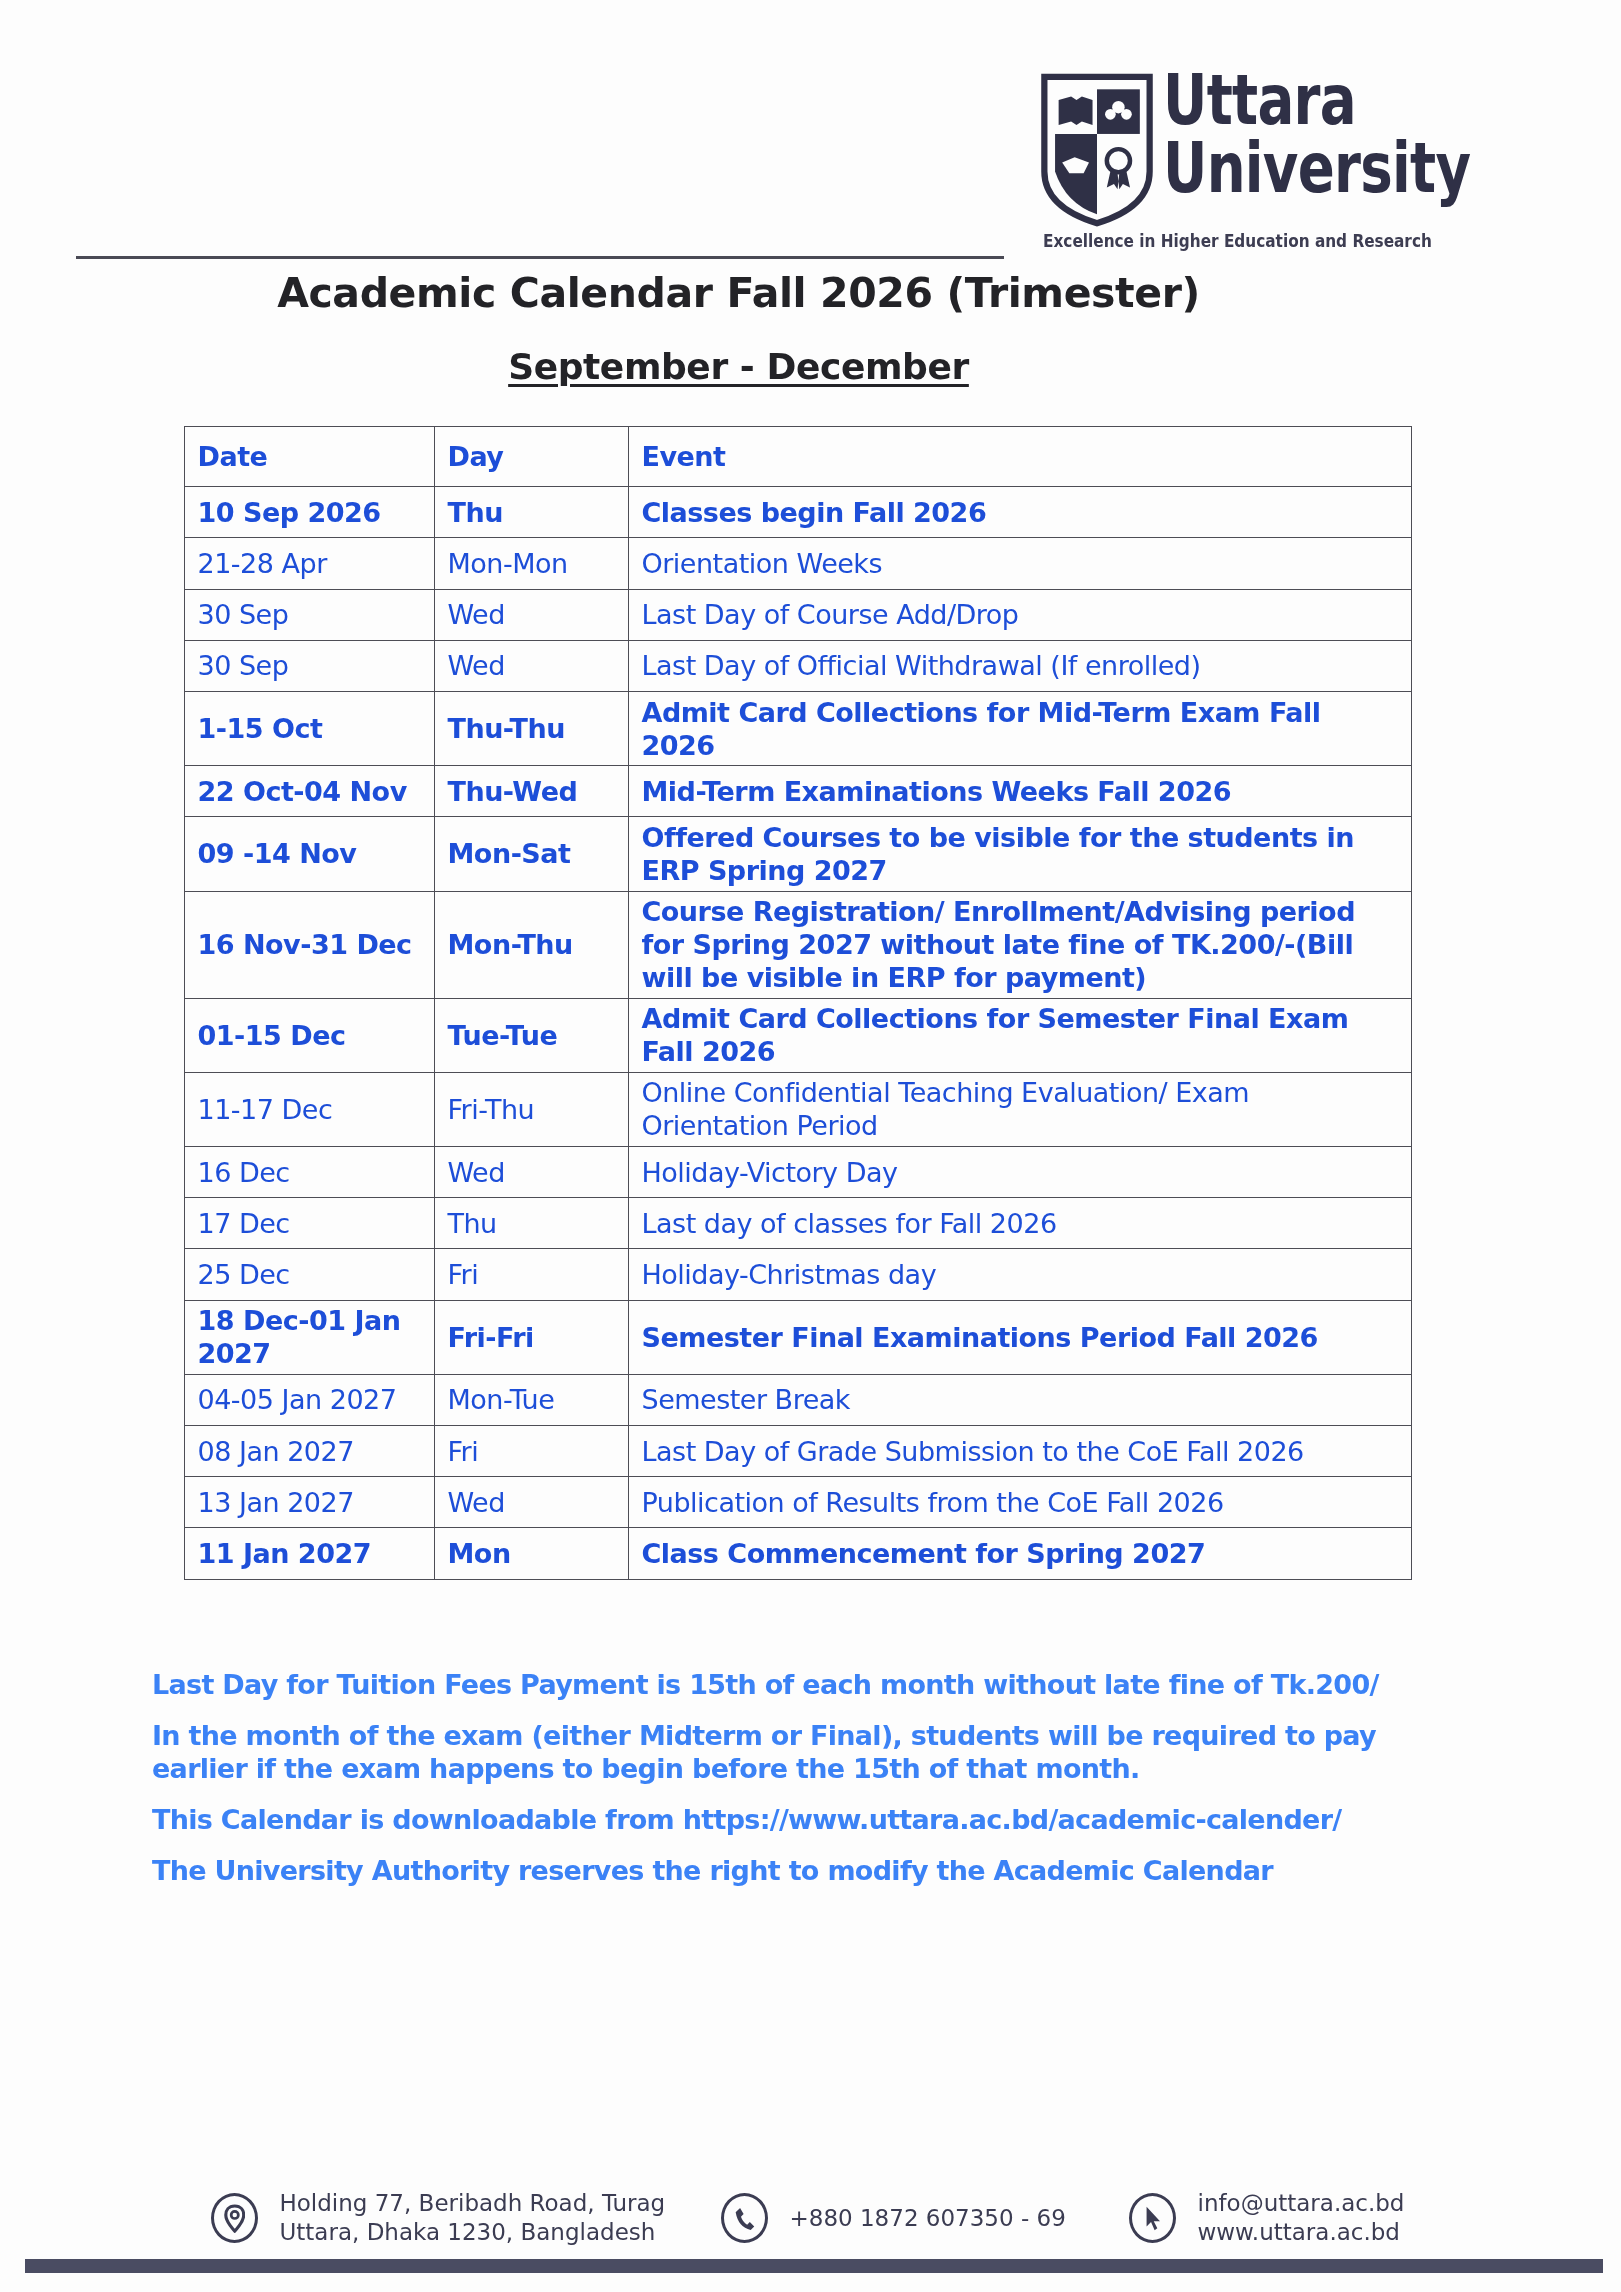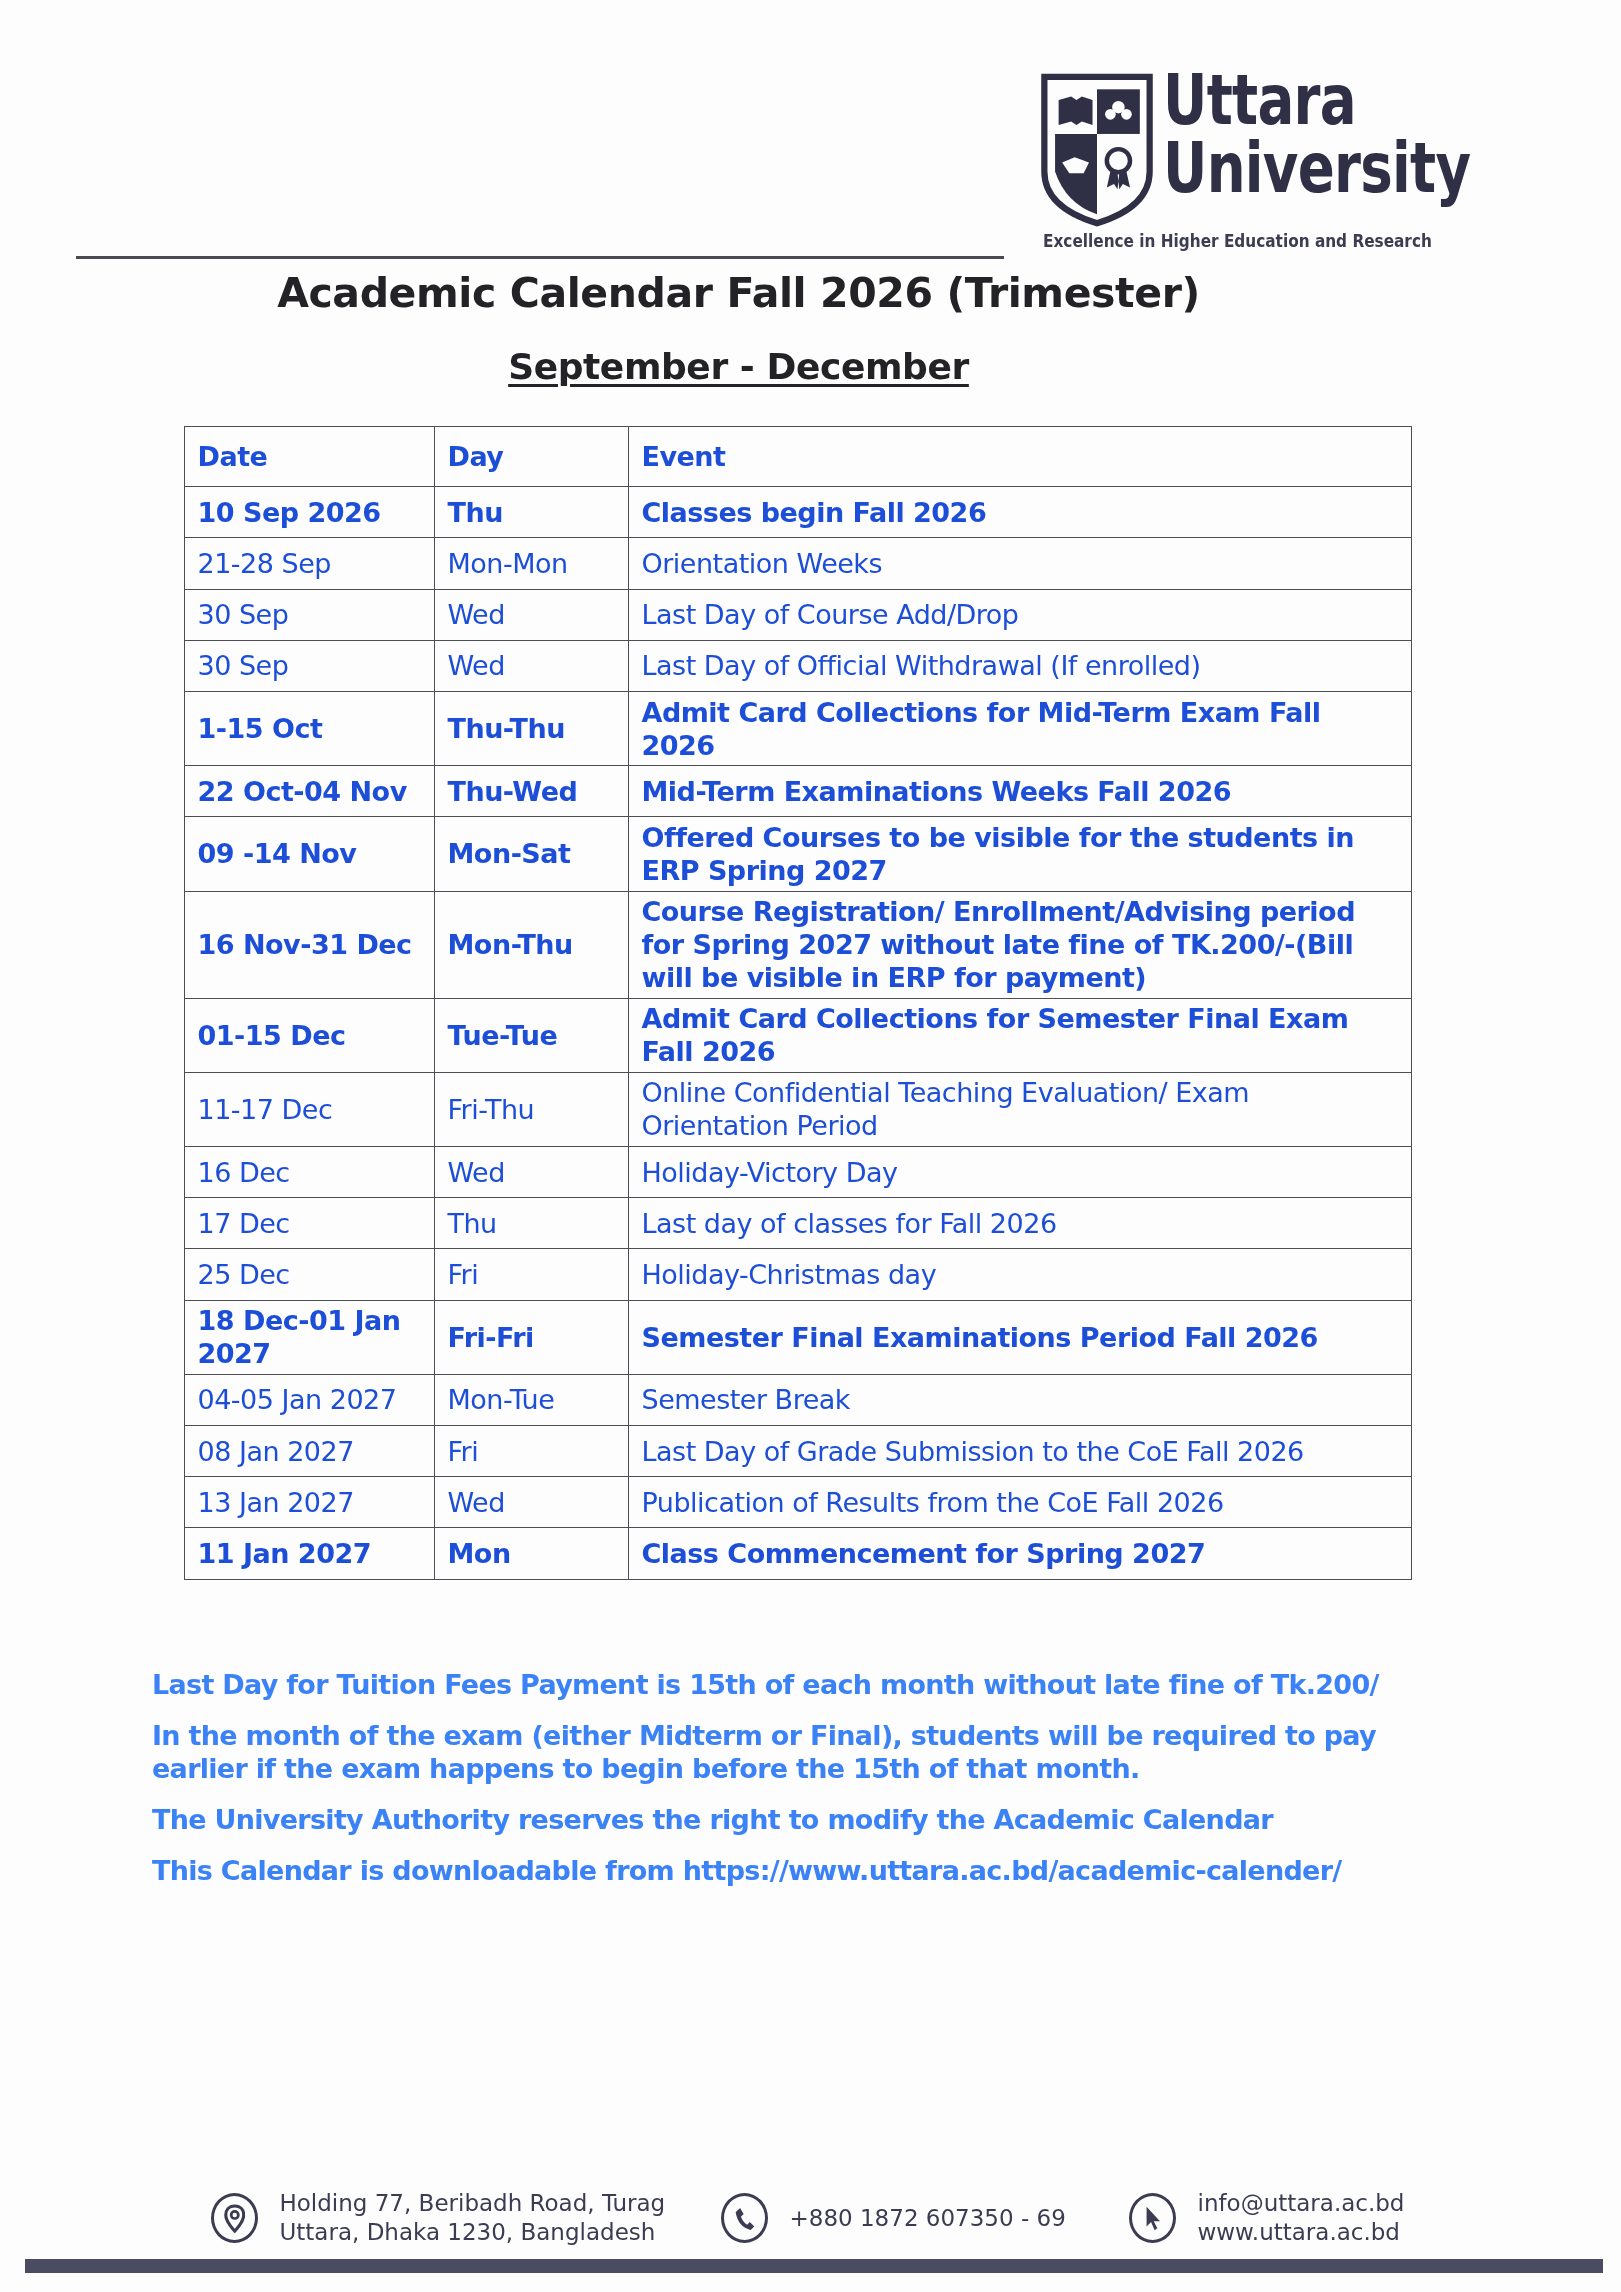--- a/index.html
+++ b/index.html
@@ -82,21 +82,21 @@
       <th>Event</th>
     </tr>
   </thead>
   <tbody id="cal-body">
       <tr class="bold">
         <td>10 Sep 2026</td>
         <td>Thu</td>
         <td>Classes begin Fall 2026</td>
       </tr>
       <tr>
-        <td>21-28 Sep</td>
+        <td>21-28 Apr</td>
         <td>Mon-Mon</td>
         <td>Orientation Weeks</td>
       </tr>
       <tr>
         <td>30 Sep</td>
         <td>Wed</td>
         <td>Last Day of Course Add/Drop</td>
       </tr>
       <tr>
         <td>30 Sep</td>
@@ -172,22 +172,22 @@
         <td>11 Jan 2027</td>
         <td>Mon</td>
         <td>Class Commencement for Spring 2027</td>
       </tr>
     </tbody>
 </table>
 
 <div class="notes">
   <p>Last Day for Tuition Fees Payment is 15th of each month without late fine of Tk.200/</p>
   <p>In the month of the exam (either Midterm or Final), students will be required to pay earlier if the exam happens to begin before the 15th of that month.</p>
+  <p>This Calendar is downloadable from https://www.uttara.ac.bd/academic-calender/</p>
   <p>The University Authority reserves the right to modify the Academic Calendar</p>
-  <p>This Calendar is downloadable from https://www.uttara.ac.bd/academic-calender/</p>
 </div>
 
 <div class="footer">
   <div class="f-item" style="left:0;">
     <div class="f-icon">
       <svg width="21.5" height="29" viewBox="0 0 24 32">
           <path d="M12 2 C5 2 2 7 2 12 C2 20 12 30 12 30 C12 30 22 20 22 12 C22 7 19 2 12 2 Z" fill="none" stroke="#3b3c52" stroke-width="3.5"></path>
           <circle cx="12" cy="12" r="4" fill="none" stroke="#3b3c52" stroke-width="3"></circle>
         </svg>
     </div>

